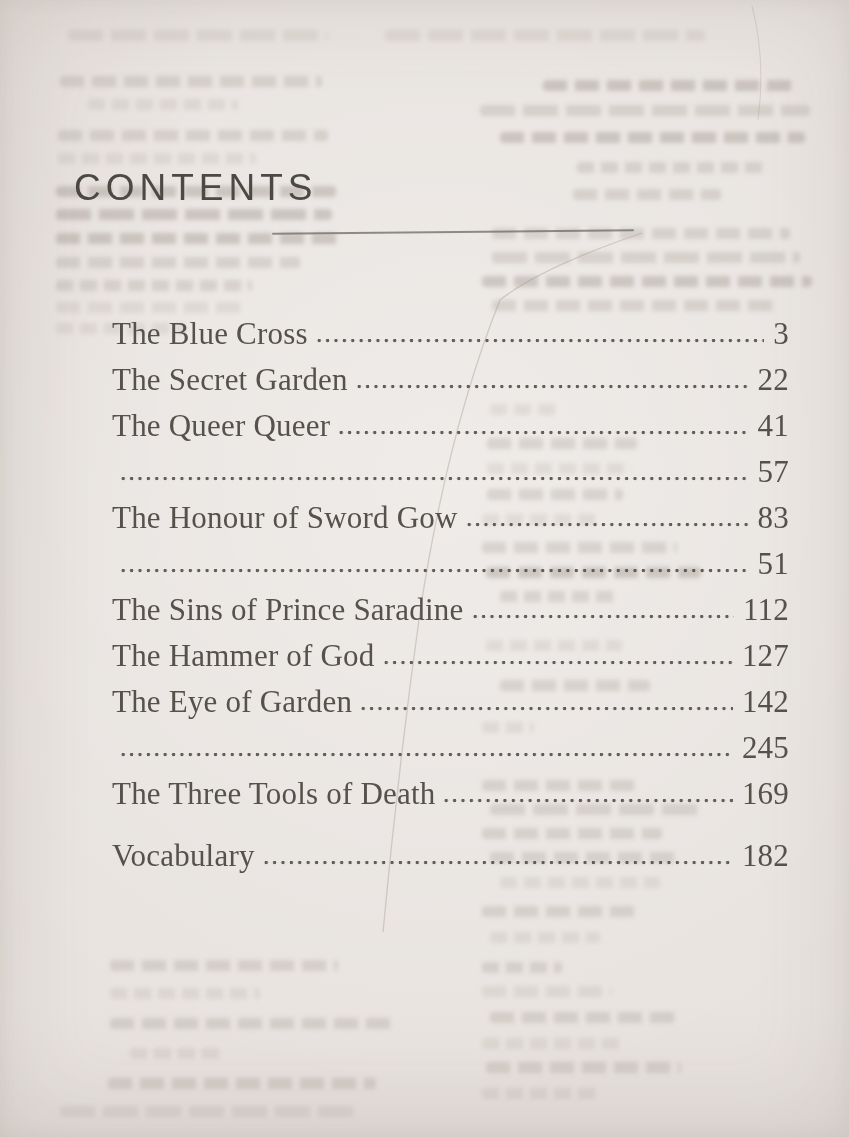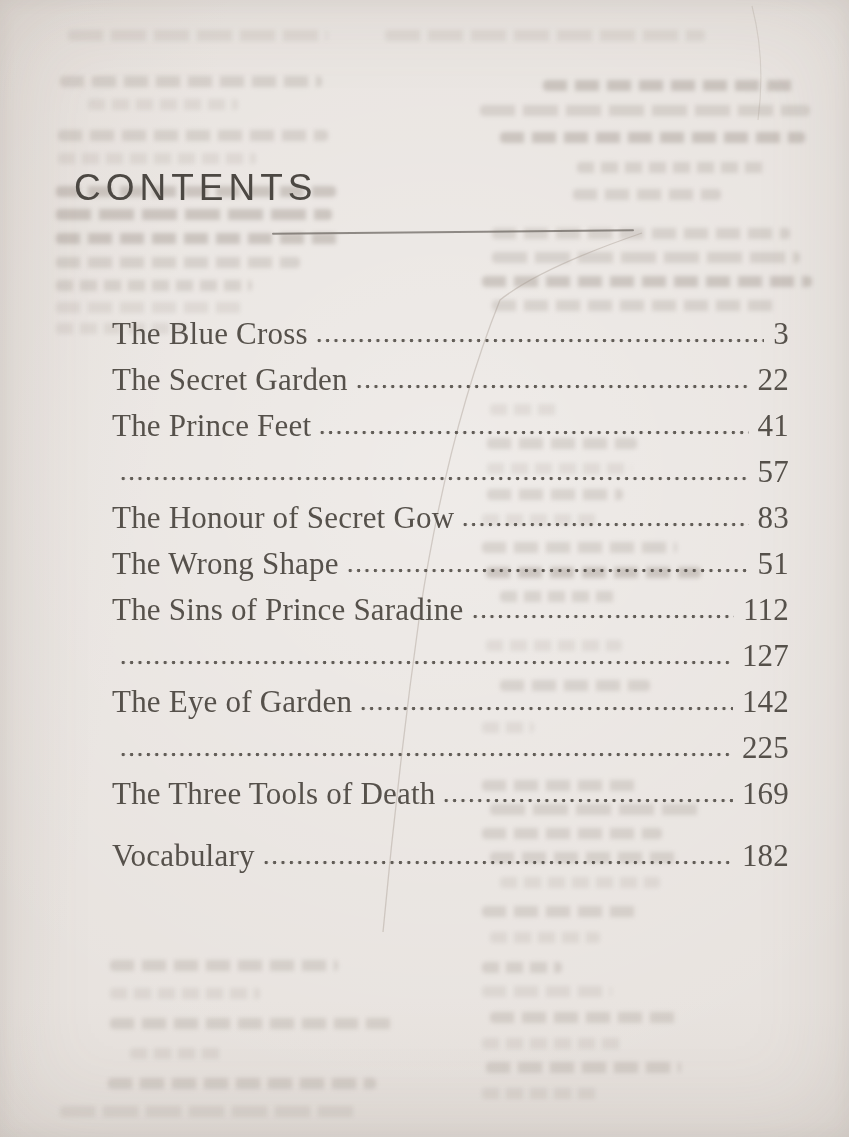--- a/index.html
+++ b/index.html
@@ -130,55 +130,55 @@
     <span class="toc-label">The Blue Cross</span>
     <span class="toc-dots"></span>
     <span class="toc-page">3</span>
   </div>
     <div class="toc-row">
     <span class="toc-label">The Secret Garden</span>
     <span class="toc-dots"></span>
     <span class="toc-page">22</span>
   </div>
     <div class="toc-row">
-    <span class="toc-label">The Prince Feet</span>
+    <span class="toc-label">The Queer Queer</span>
     <span class="toc-dots"></span>
     <span class="toc-page">41</span>
   </div>
     <div class="toc-row">
     <span class="toc-dots"></span>
     <span class="toc-page">57</span>
   </div>
     <div class="toc-row">
-    <span class="toc-label">The Honour of Secret Gow</span>
+    <span class="toc-label">The Honour of Sword Gow</span>
     <span class="toc-dots"></span>
     <span class="toc-page">83</span>
   </div>
     <div class="toc-row">
-    <span class="toc-label">The Wrong Shape</span>
     <span class="toc-dots"></span>
     <span class="toc-page">51</span>
   </div>
     <div class="toc-row">
     <span class="toc-label">The Sins of Prince Saradine</span>
     <span class="toc-dots"></span>
     <span class="toc-page">112</span>
   </div>
     <div class="toc-row">
+    <span class="toc-label">The Hammer of God</span>
     <span class="toc-dots"></span>
     <span class="toc-page">127</span>
   </div>
     <div class="toc-row">
     <span class="toc-label">The Eye of Garden</span>
     <span class="toc-dots"></span>
     <span class="toc-page">142</span>
   </div>
     <div class="toc-row">
     <span class="toc-dots"></span>
-    <span class="toc-page">225</span>
+    <span class="toc-page">245</span>
   </div>
     <div class="toc-row">
     <span class="toc-label">The Three Tools of Death</span>
     <span class="toc-dots"></span>
     <span class="toc-page">169</span>
   </div>
     <div class="toc-row section-break">
     <span class="toc-label">Vocabulary</span>
     <span class="toc-dots"></span>
     <span class="toc-page">182</span>

